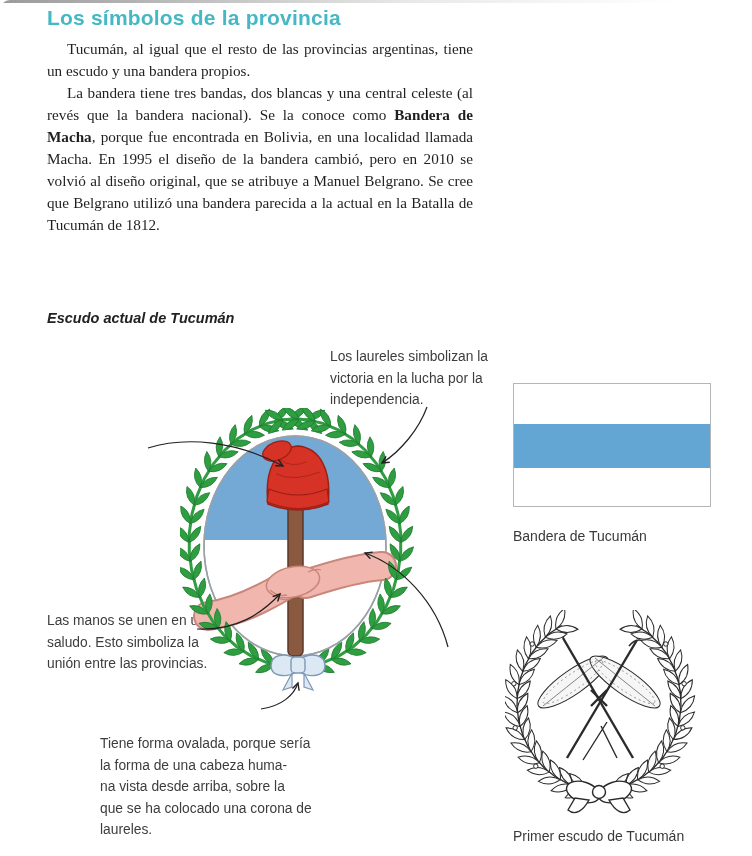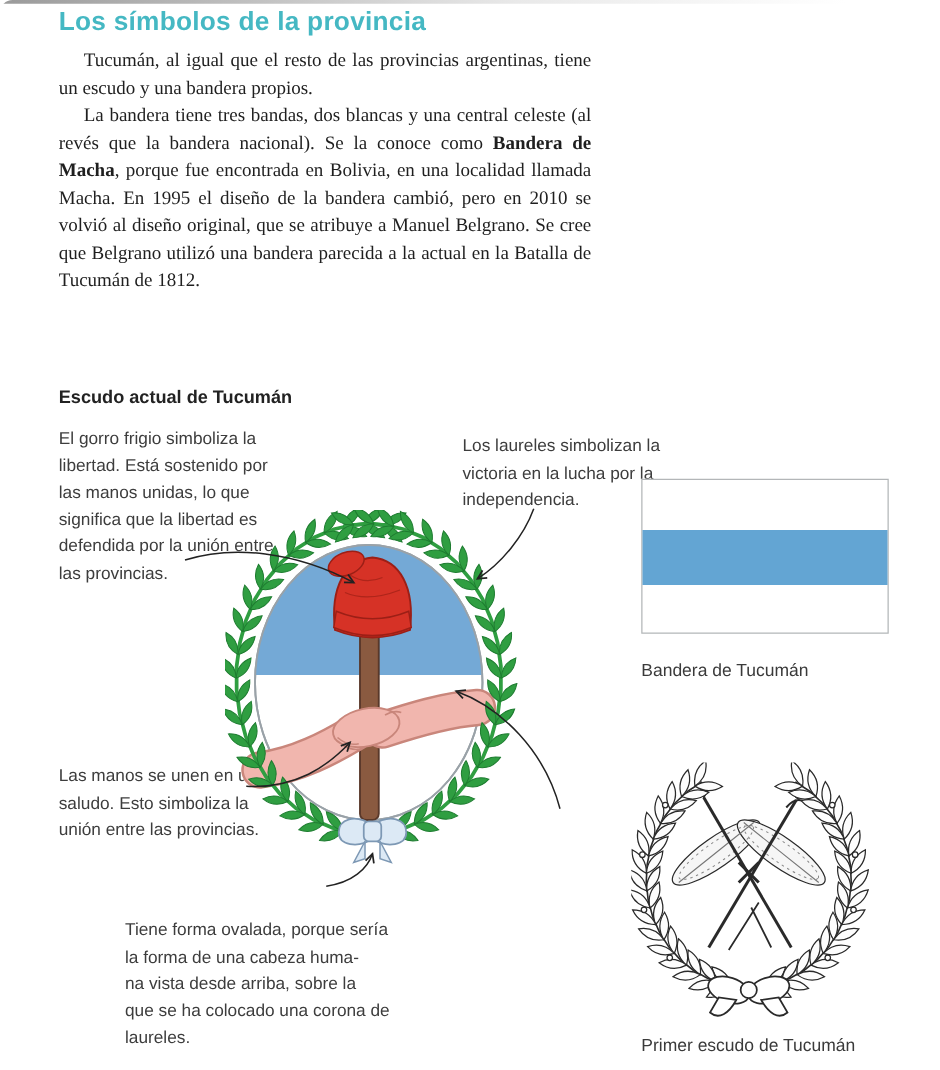--- a/index.html
+++ b/index.html
@@ -8,25 +8,25 @@
   .top-edge{position:absolute;left:0;top:0;width:752px;height:3px;
         background:linear-gradient(to right,#9a9a9a,#e9e9e9 55%,#ffffff 90%);}
   .page-title{position:absolute;left:47px;top:6px;margin:0;
         font-size:21px;font-weight:bold;color:var(--accent);letter-spacing:0.2px;}
   .article{position:absolute;left:47px;top:38px;width:426px;
         font-family:"Liberation Serif","DejaVu Serif",serif;
         font-size:15.2px;line-height:22px;color:var(--ink);text-align:justify;}
   .article p{margin:0;text-indent:20px;}
   .article .b{font-weight:bold;}
   .diagram-heading{position:absolute;left:47px;top:310px;
-        font-size:14.5px;font-weight:bold;color:#222;}
+        font-size:14.5px;font-weight:bold;color:#222;font-style:italic;}
   .callout{position:absolute;font-size:13.8px;line-height:21.5px;
         color:var(--callout-ink);white-space:pre-line;}
   .co-cap{left:47px;top:340px;width:200px;}
-  .co-laurels{left:330px;top:346px;width:190px;margin-left:40px;}
+  .co-laurels{left:330px;top:346px;width:190px;}
   .co-hands{left:47px;top:610px;width:195px;}
   .co-bg{left:346px;top:660px;width:175px;}
   .co-oval{left:100px;top:733px;width:240px;}
   .figure-caption{position:absolute;font-size:14px;color:#3a3a3a;text-align:center;}
   .cap-flag{left:513px;top:528px;}
   .cap-primer{left:513px;top:828px;}
   .flag{position:absolute;left:513px;top:383px;width:198px;height:124px;
         border:1px solid var(--border-gray);background:#fff;box-sizing:border-box;}
   .flag .band-mid{position:absolute;left:0;top:40px;width:100%;height:44px;
         background:var(--celeste-flag);}
@@ -43,26 +43,20 @@
 
   <h1 class="page-title">Los símbolos de la provincia</h1>
 
   <div class="article">
     <p><span>Tucumán, al igual que el resto de las provincias argentinas, tiene un escudo y una bandera propios.</span></p>
     <p><span>La bandera tiene tres bandas, dos blancas y una central celeste (al revés que la bandera nacional). Se la conoce como </span><span class="b">Bandera de Macha</span><span>, porque fue encontrada en Bolivia, en una localidad llamada Macha. En 1995 el diseño de la bandera cambió, pero en 2010 se volvió al diseño original, que se atribuye a Manuel Belgrano. Se cree que Belgrano utilizó una bandera parecida a la actual en la Batalla de Tucumán de 1812.</span></p>
   </div>
 
   <div class="diagram-heading">Escudo actual de Tucumán</div>
 
-  <div class="callout co-cap">El gorro frigio simboliza la
-libertad. Está sostenido por
-las manos unidas, lo que
-significa que la libertad es
-defendida por la unión entre
-las provincias.</div>
   <div class="callout co-laurels">Los laureles simbolizan la
 victoria en la lucha por la
 independencia.</div>
   <div class="callout co-hands">Las manos se unen en un
 saludo. Esto simboliza la
 unión entre las provincias.</div>
   <div class="callout co-oval">Tiene forma ovalada, porque sería
 la forma de una cabeza huma-
 na vista desde arriba, sobre la
 que se ha colocado una corona de

